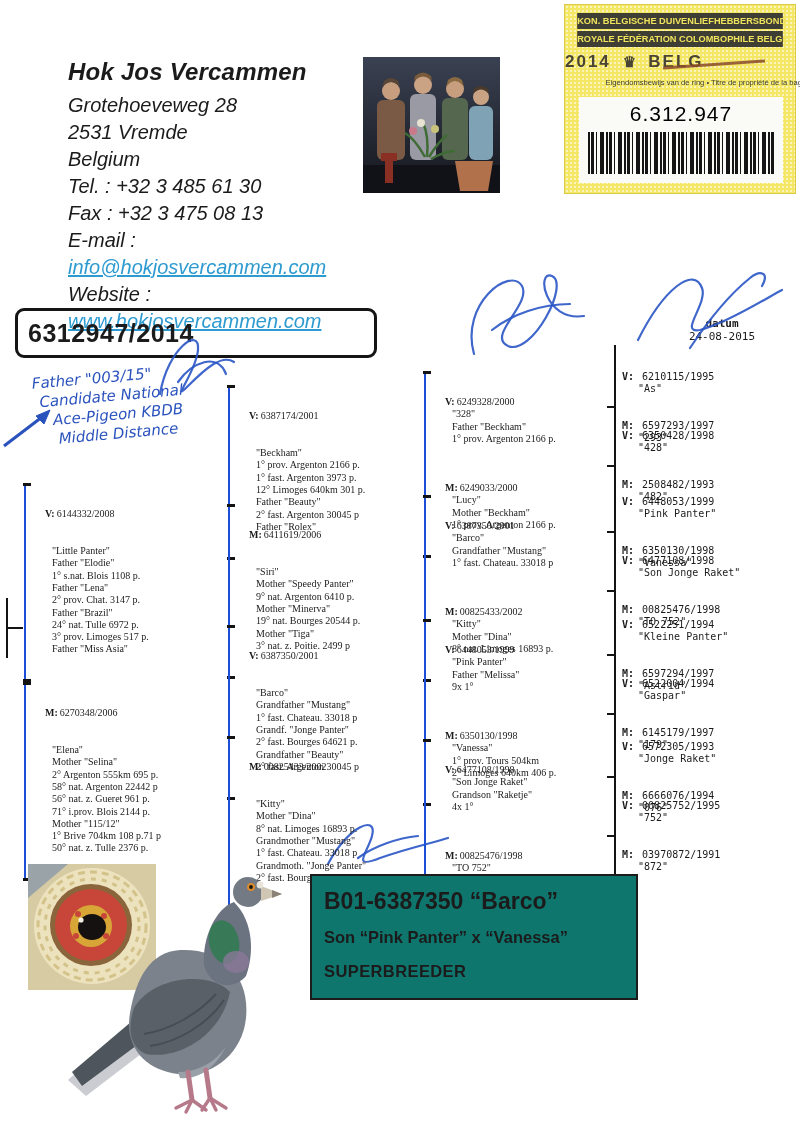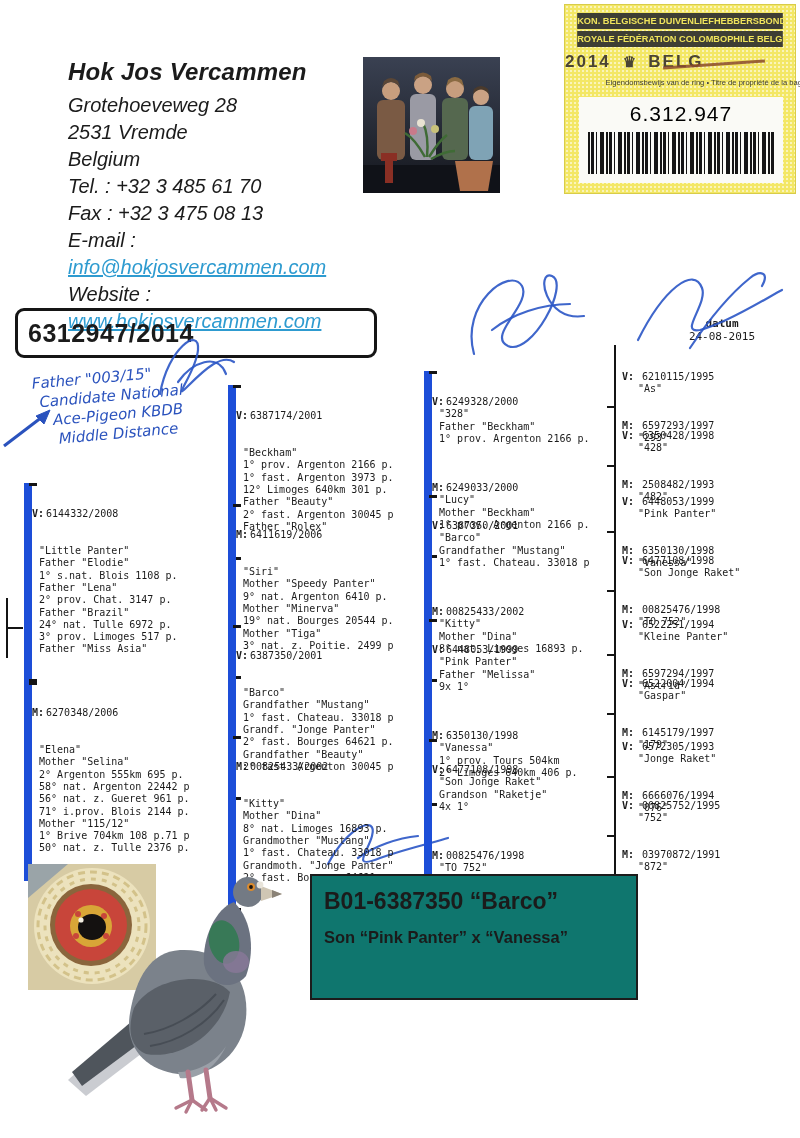--- a/index.html
+++ b/index.html
@@ -46,21 +46,21 @@
   #note{left:34px;top:366px;width:200px;transform:rotate(-5deg);color:#2a52bd;
         font-family:"DejaVu Sans",sans-serif;font-style:italic;font-size:15px;line-height:19px;}
   #note .n2{padding-left:6px;} #note .n3{padding-left:18px;} #note .n4{padding-left:22px;}
 
   svg.sig path{stroke:#2a55c5;stroke-width:2.2;fill:none;stroke-linecap:round;opacity:.9;}
   svg.arrow line,svg.arrow polygon{stroke:#2a52bd;}
 
   
   .pblock{position:absolute;font-family:"DejaVu Sans Mono",monospace;font-size:10px;
           line-height:12.3px;color:#1b1b1b;white-space:pre;}
-  .brk{border-left:8px solid #1d4ed8;padding:1px 0 2px 0;position:relative;}
+  .brk{border-left:2px solid #1d4ed8;padding:1px 0 2px 19px;position:relative;font-family:Liberation Serif, serif;}
   .brk:before{content:"";position:absolute;left:-3px;top:0;width:8px;height:3px;background:#141414;}
   .brk:after{content:"";position:absolute;left:-3px;bottom:0;width:8px;height:3px;background:#141414;}
   .sex{font-weight:bold;margin-right:2px;}
   .plines{white-space:pre-line;padding-left:7px;}
   .g3e+.g3e{margin-top:12px;}
   .pair4{position:absolute;border-left:2px solid #141414;padding:1px 0 1px 6px;
          font-family:"DejaVu Sans Mono",monospace;font-size:10px;line-height:12.3px;white-space:pre;}
   .pair4:before{content:"";position:absolute;left:-9px;top:50%;margin-top:-1px;width:9px;height:2px;background:#141414;}
   .g4name{padding-left:16px;white-space:pre-line;}
   .line{position:absolute;background:#141414;}
@@ -75,21 +75,21 @@
 </head>
 <body>
 
 <div id="page">
 
   <div class="abs" id="hdr">
     <div class="name">Hok Jos Vercammen</div>
     <div class="ln">Grotehoeveweg 28</div>
     <div class="ln">2531 Vremde</div>
     <div class="ln">Belgium</div>
-    <div class="ln">Tel. : +32 3 485 61 70</div>
+    <div class="ln">Tel. : +32 3 485 61 30</div>
     <div class="ln">Fax : +32 3 475 08 13</div>
     <div class="ln"><span>E-mail : </span><a href="#">info@hokjosvercammen.com</a></div>
     <div class="ln"><span>Website : </span><a href="#">www.hokjosvercammen.com</a></div>
   </div>
 
   <svg class="abs" style="left:363px;top:57px" width="137" height="136" viewBox="0 0 137 136">
     <defs>
         <linearGradient id="pbg" x1="0" y1="0" x2="0" y2="1">
       <stop offset="0" stop-color="#3a4152"></stop>
           <stop offset="1" stop-color="#14161c"></stop>
@@ -388,15 +388,16 @@
         <path d="M152,240 L144,252"></path>
       <path d="M134,242 L148,252"></path>
         <path d="M134,242 L128,254"></path>
         <path d="M134,242 L118,250"></path>
     </g>
   </svg>
 
   <div class="abs" id="infobox">
     <div class="t">B01-6387350 “Barco”</div>
     <div class="s">Son “Pink Panter” x “Vanessa”</div>
+    <div class="b">SUPERBREEDER</div>
   </div>
 
 </div>
 
 </body></html>

